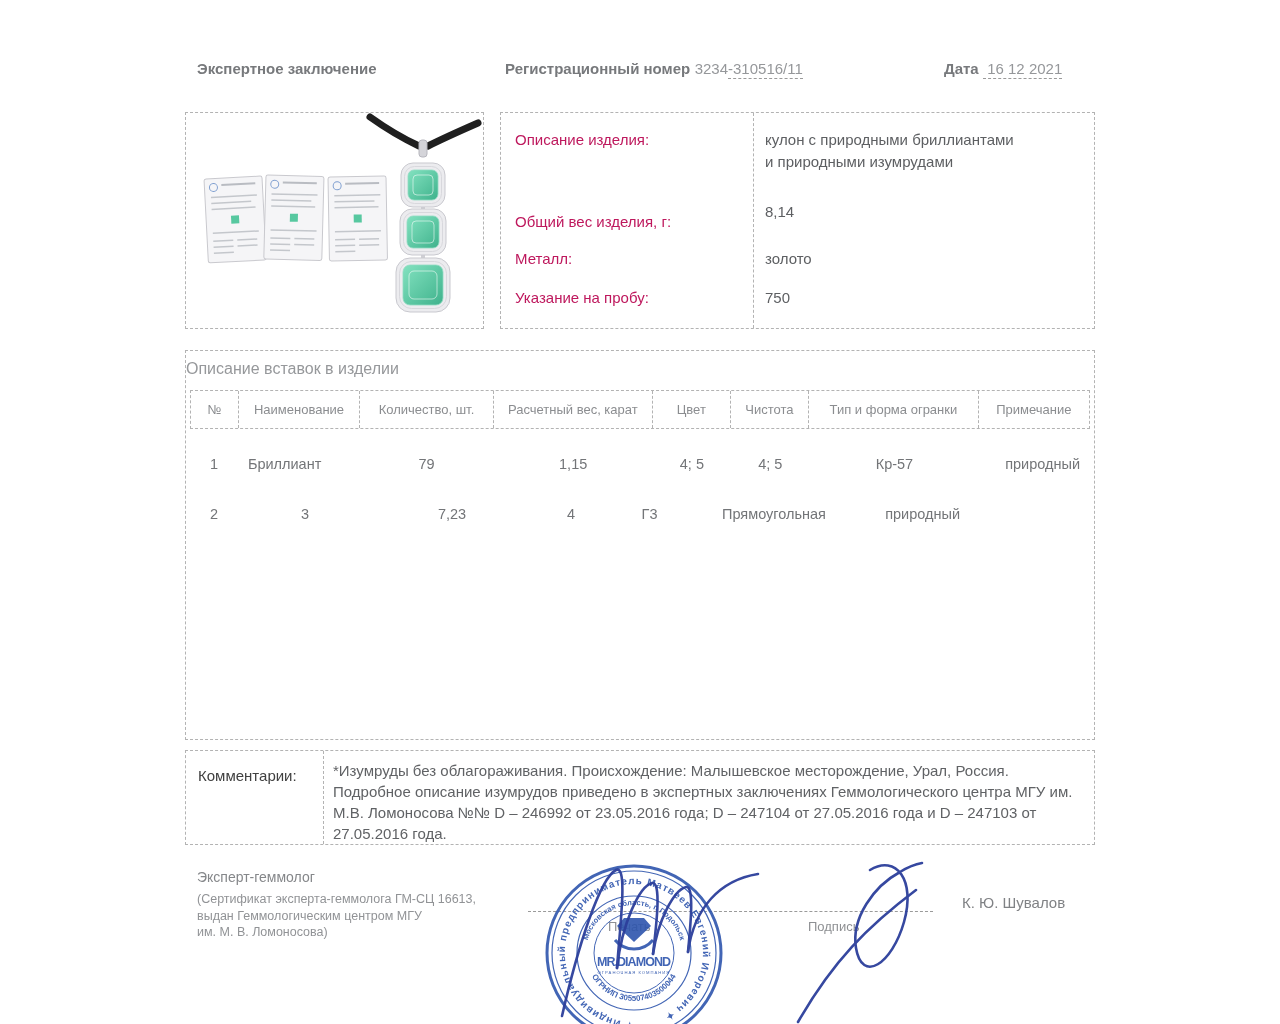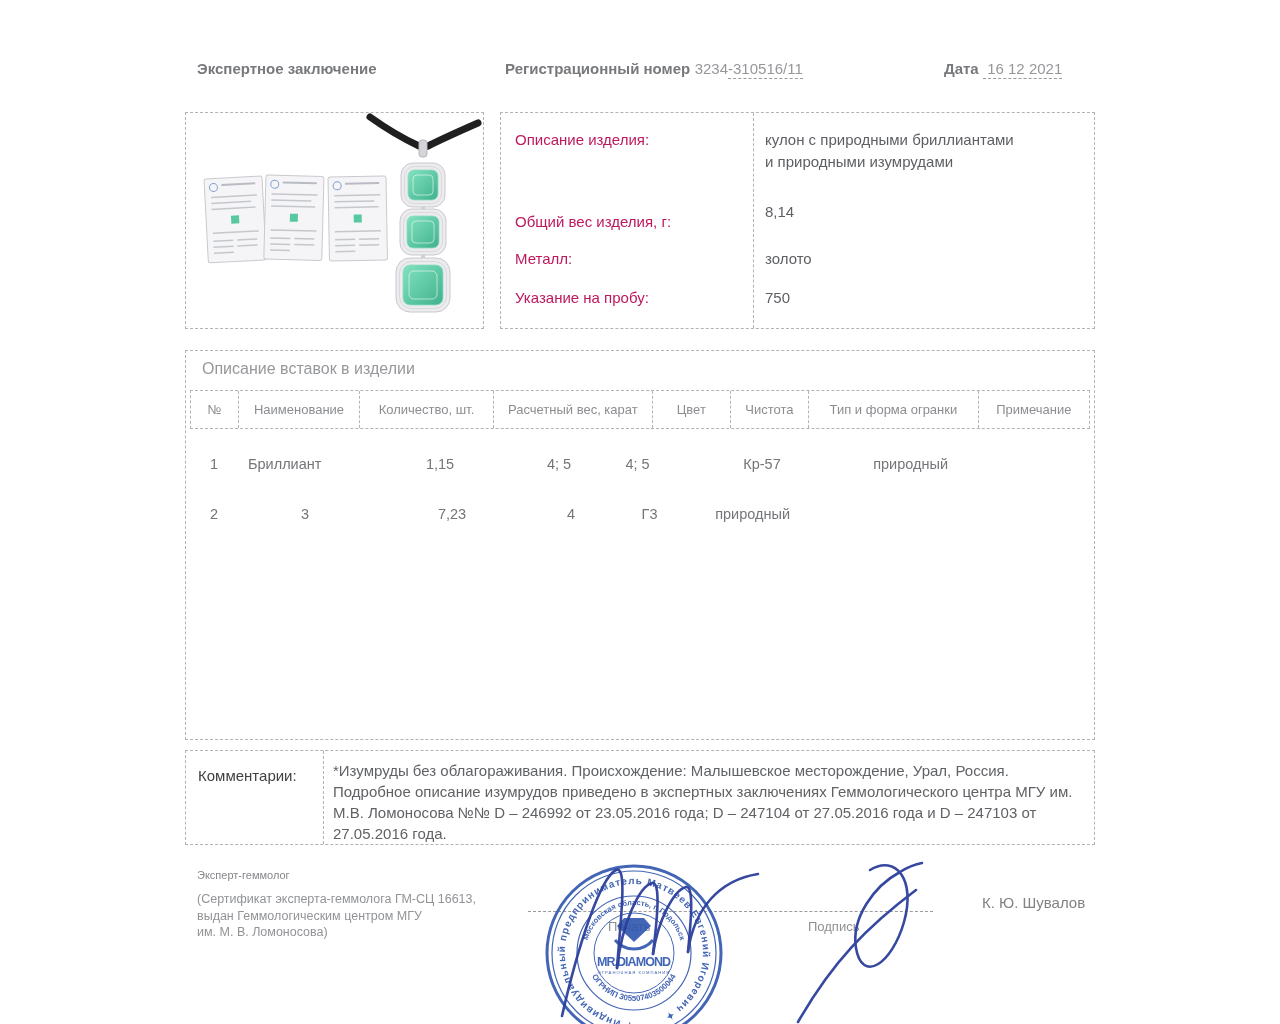--- a/index.html
+++ b/index.html
@@ -15,21 +15,21 @@
   
   .hdr-label { font-size:15px; font-weight:bold; color:#77797c; }
   .hdr-value { font-size:15px; color:#95979a; }
 
   
   .desc-divider { position:absolute; left:252px; top:0; bottom:0; border-left:1px dashed #b3b3b3; }
   .desc-label { position:absolute; left:14px; font-size:15px; color:#be185d; }
   .desc-value { position:absolute; left:264px; font-size:15px; color:#5d5f62; }
 
   
-  .tbl-title { position:absolute; left:16px; top:9px; font-size:16px; color:#96989b; }
+  .tbl-title { position:absolute; left:0; top:9px; font-size:16px; color:#96989b; }
   .tbl-headrow {
     position:absolute; left:4px; right:4px; top:39px; height:39px;
     display:flex; border:1px dashed #b3b3b3;
   }
   .tbl-headrow .cell {
     display:flex; align-items:center; justify-content:center;
     font-size:13px; color:#8b8d90; border-right:1px dashed #b3b3b3; text-align:center;
   }
   .tbl-headrow .cell:last-child { border-right:none; }
   .tbl-row { position:absolute; left:4px; right:4px; display:flex; height:50px; }
@@ -38,25 +38,25 @@
   .c4 { width:78px; } .c5 { width:79px; } .c6 { width:170px; } .c7 { width:111px; }
   .tbl-row .cell.c1 { justify-content:flex-start; padding-left:10px; }
   .tbl-row .cell.c7 { justify-content:flex-end; padding-right:10px; }
 
   
   .com-divider { position:absolute; left:137px; top:0; bottom:0; border-left:1px dashed #b3b3b3; }
   .com-label { position:absolute; left:12px; top:16px; font-size:15px; color:#404040; }
   .com-text { position:absolute; left:147px; right:14px; top:9px; font-size:15px; line-height:21px; color:#606265; }
 
   
-  .expert-title { font-size:11px; color:#85878a; }
+  .expert-title { font-size:14px; color:#85878a; }
   .note-line { font-size:12.5px; line-height:16.5px; color:#919396; }
   .sign-line { position:absolute; left:528px; top:911px; width:405px; border-top:1px dashed #9a9a9a; }
   .under-label { position:absolute; font-size:13px; color:#8e9093; }
-  .signer-name { position:absolute; left:962px; top:894px; font-size:15px; color:#808285;margin-left:20px; }
+  .signer-name { position:absolute; left:962px; top:894px; font-size:15px; color:#808285; }
 
   svg text { font-family:"Liberation Sans", sans-serif; }
 </style>
 </head>
 <body>
 
 <div class="abs" style="left:197px; top:60px;">
   <span class="hdr-label">Экспертное заключение</span>
 </div>
 <div class="abs" style="left:505px; top:60px; white-space:nowrap;">
@@ -175,32 +175,34 @@
     <div class="cell c2">Количество, шт.</div>
     <div class="cell c3">Расчетный вес, карат</div>
     <div class="cell c4">Цвет</div>
     <div class="cell c5">Чистота</div>
     <div class="cell c6">Тип и форма огранки</div>
     <div class="cell c7">Примечание</div>
   </div>
   <div class="tbl-row" style="top:88px;">
     <div class="cell c0">1</div>
     <div class="cell c1">Бриллиант</div>
+    <div class="cell c2">79</div>
     <div class="cell c3">1,15</div>
     <div class="cell c4">4; 5</div>
     <div class="cell c5">4; 5</div>
     <div class="cell c6">Кр-57</div>
     <div class="cell c7">природный</div>
   </div>
   <div class="tbl-row" style="top:138px;">
     <div class="cell c0">2</div>
     <div class="cell c2">3</div>
     <div class="cell c3">7,23</div>
     <div class="cell c4">4</div>
     <div class="cell c5">Г3</div>
+    <div class="cell c6">Прямоугольная</div>
     <div class="cell c7">природный</div>
   </div>
 </div>
 
 <div class="dashed-box" style="left:185px; top:750px; width:910px; height:95px;">
   <div class="com-divider"></div>
   <div class="com-label">Комментарии:</div>
   <div class="com-text">*Изумруды без облагораживания. Происхождение: Малышевское месторождение, Урал, Россия. Подробное описание изумрудов приведено в экспертных заключениях Геммологического центра МГУ им. М.В. Ломоносова №№ D – 246992 от 23.05.2016 года; D – 247104 от 27.05.2016 года и D – 247103 от 27.05.2016 года.</div>
 </div>
 

